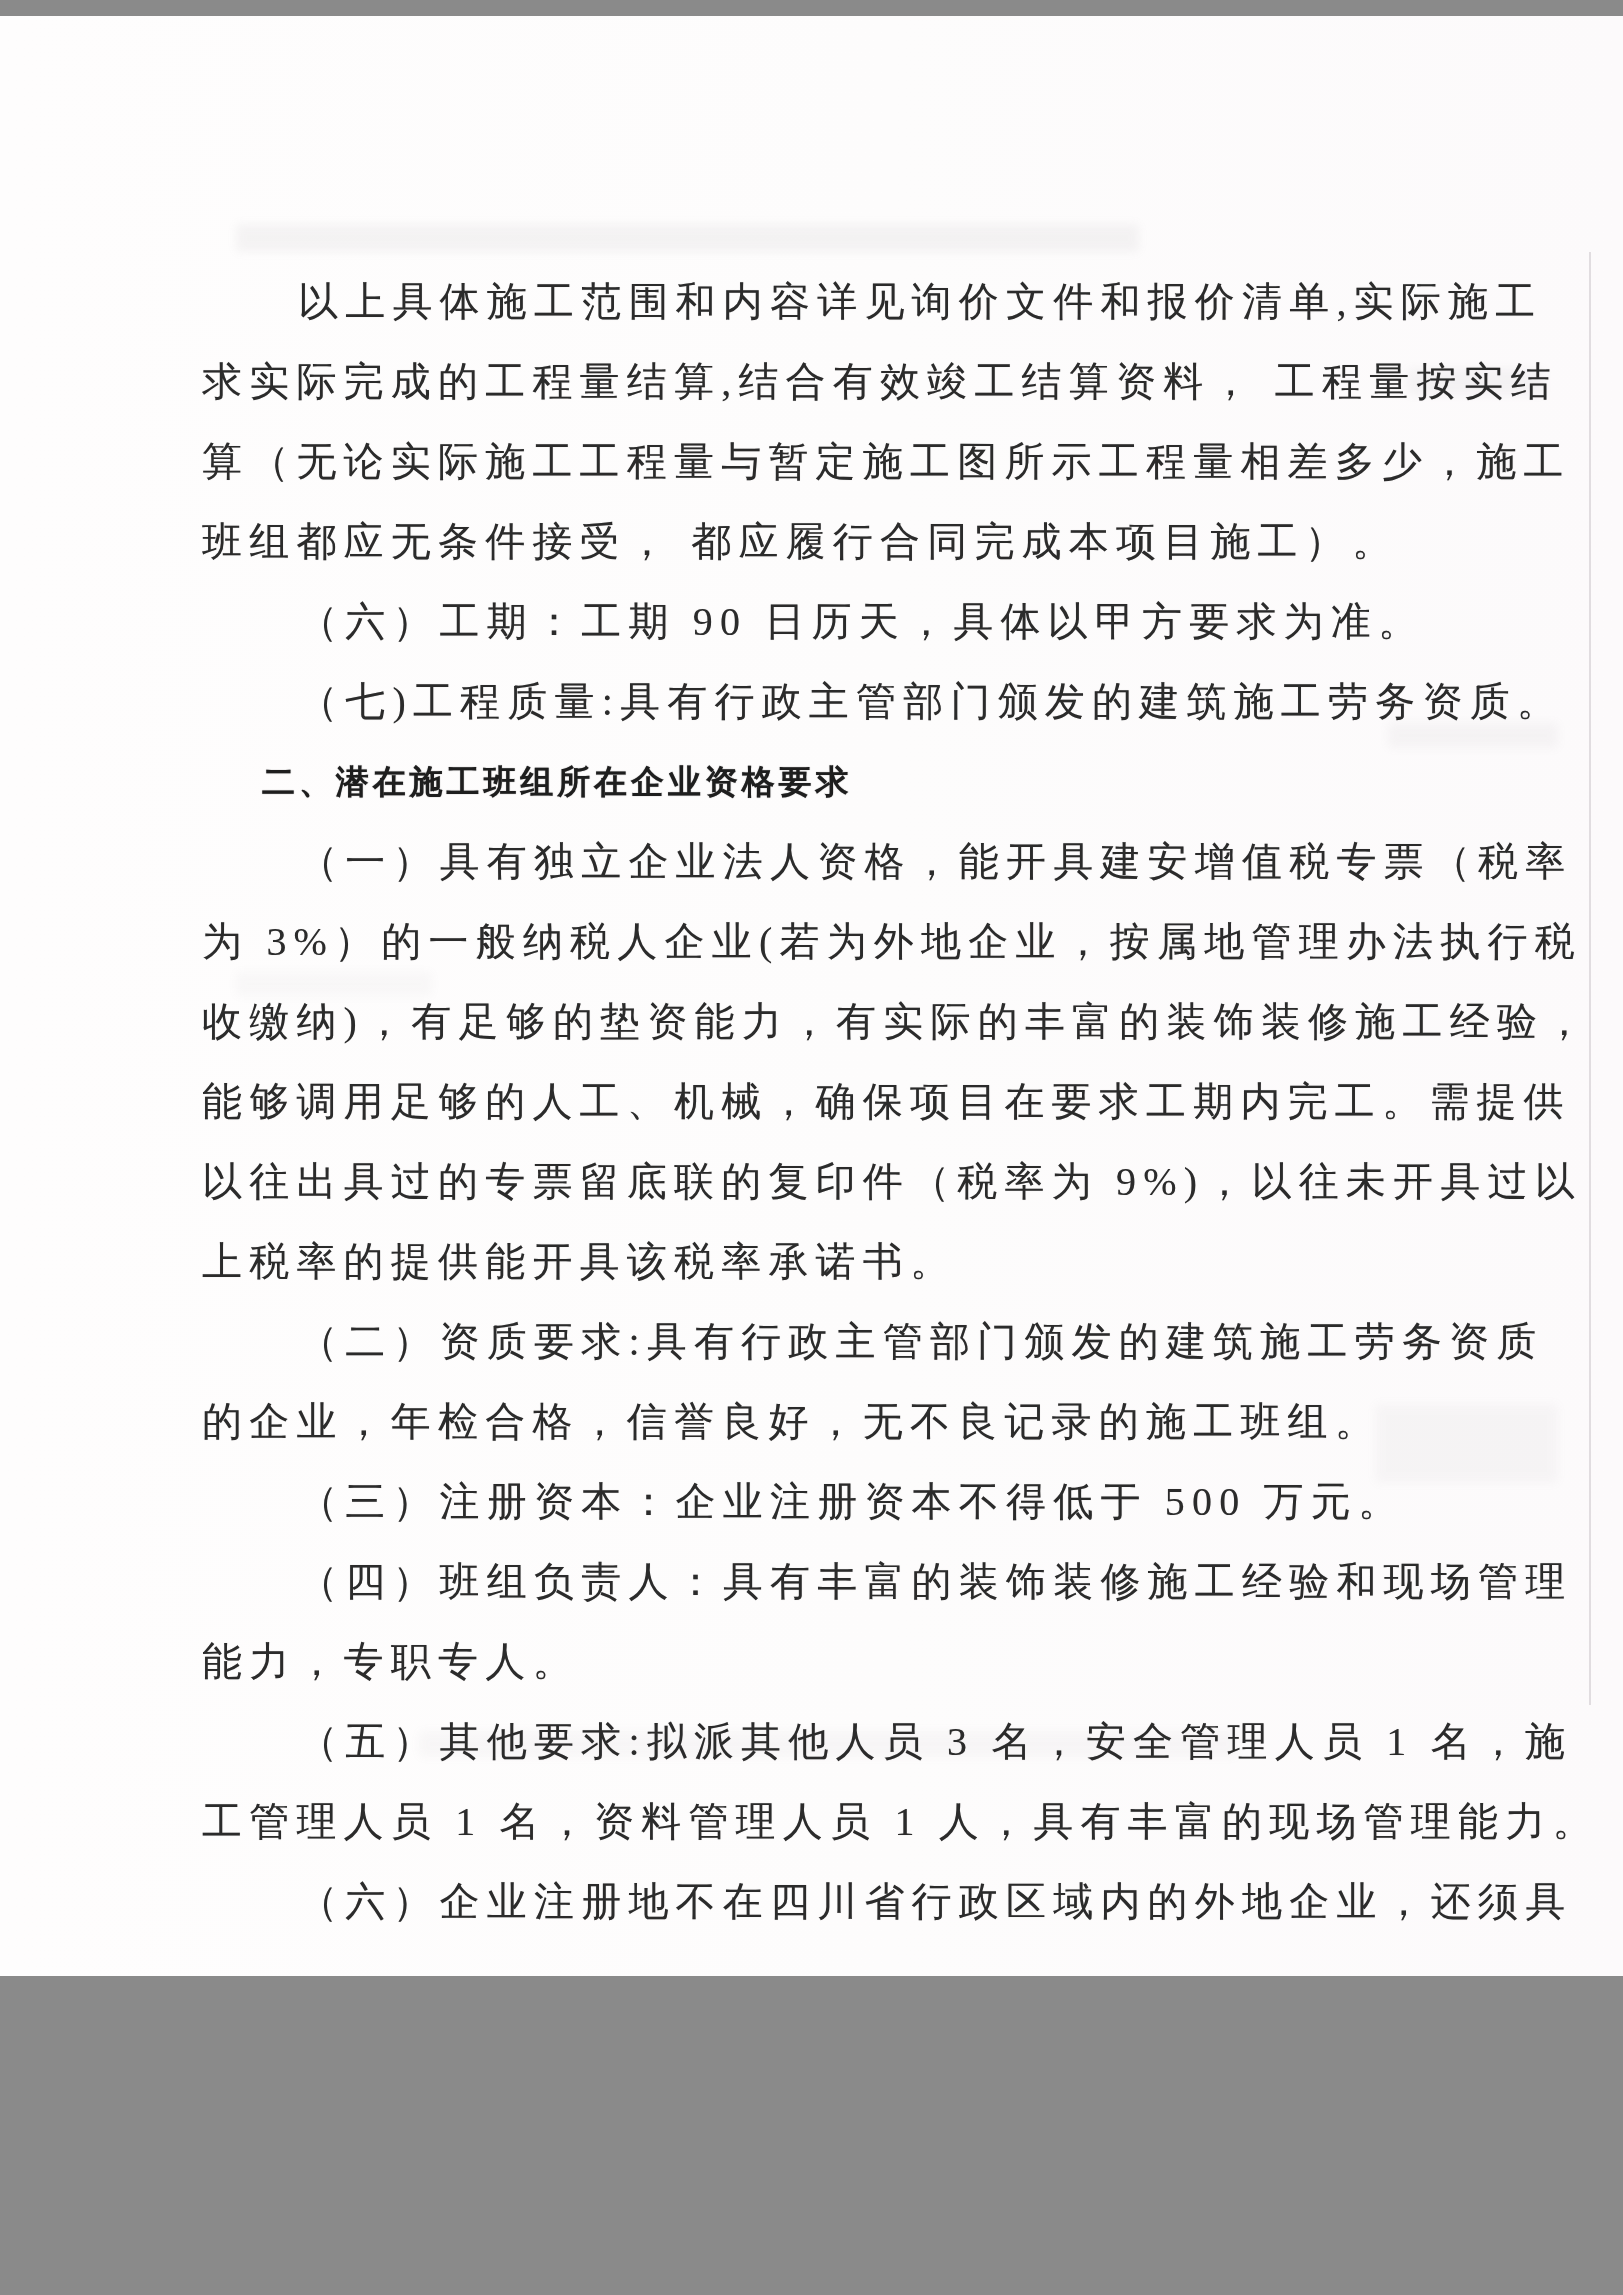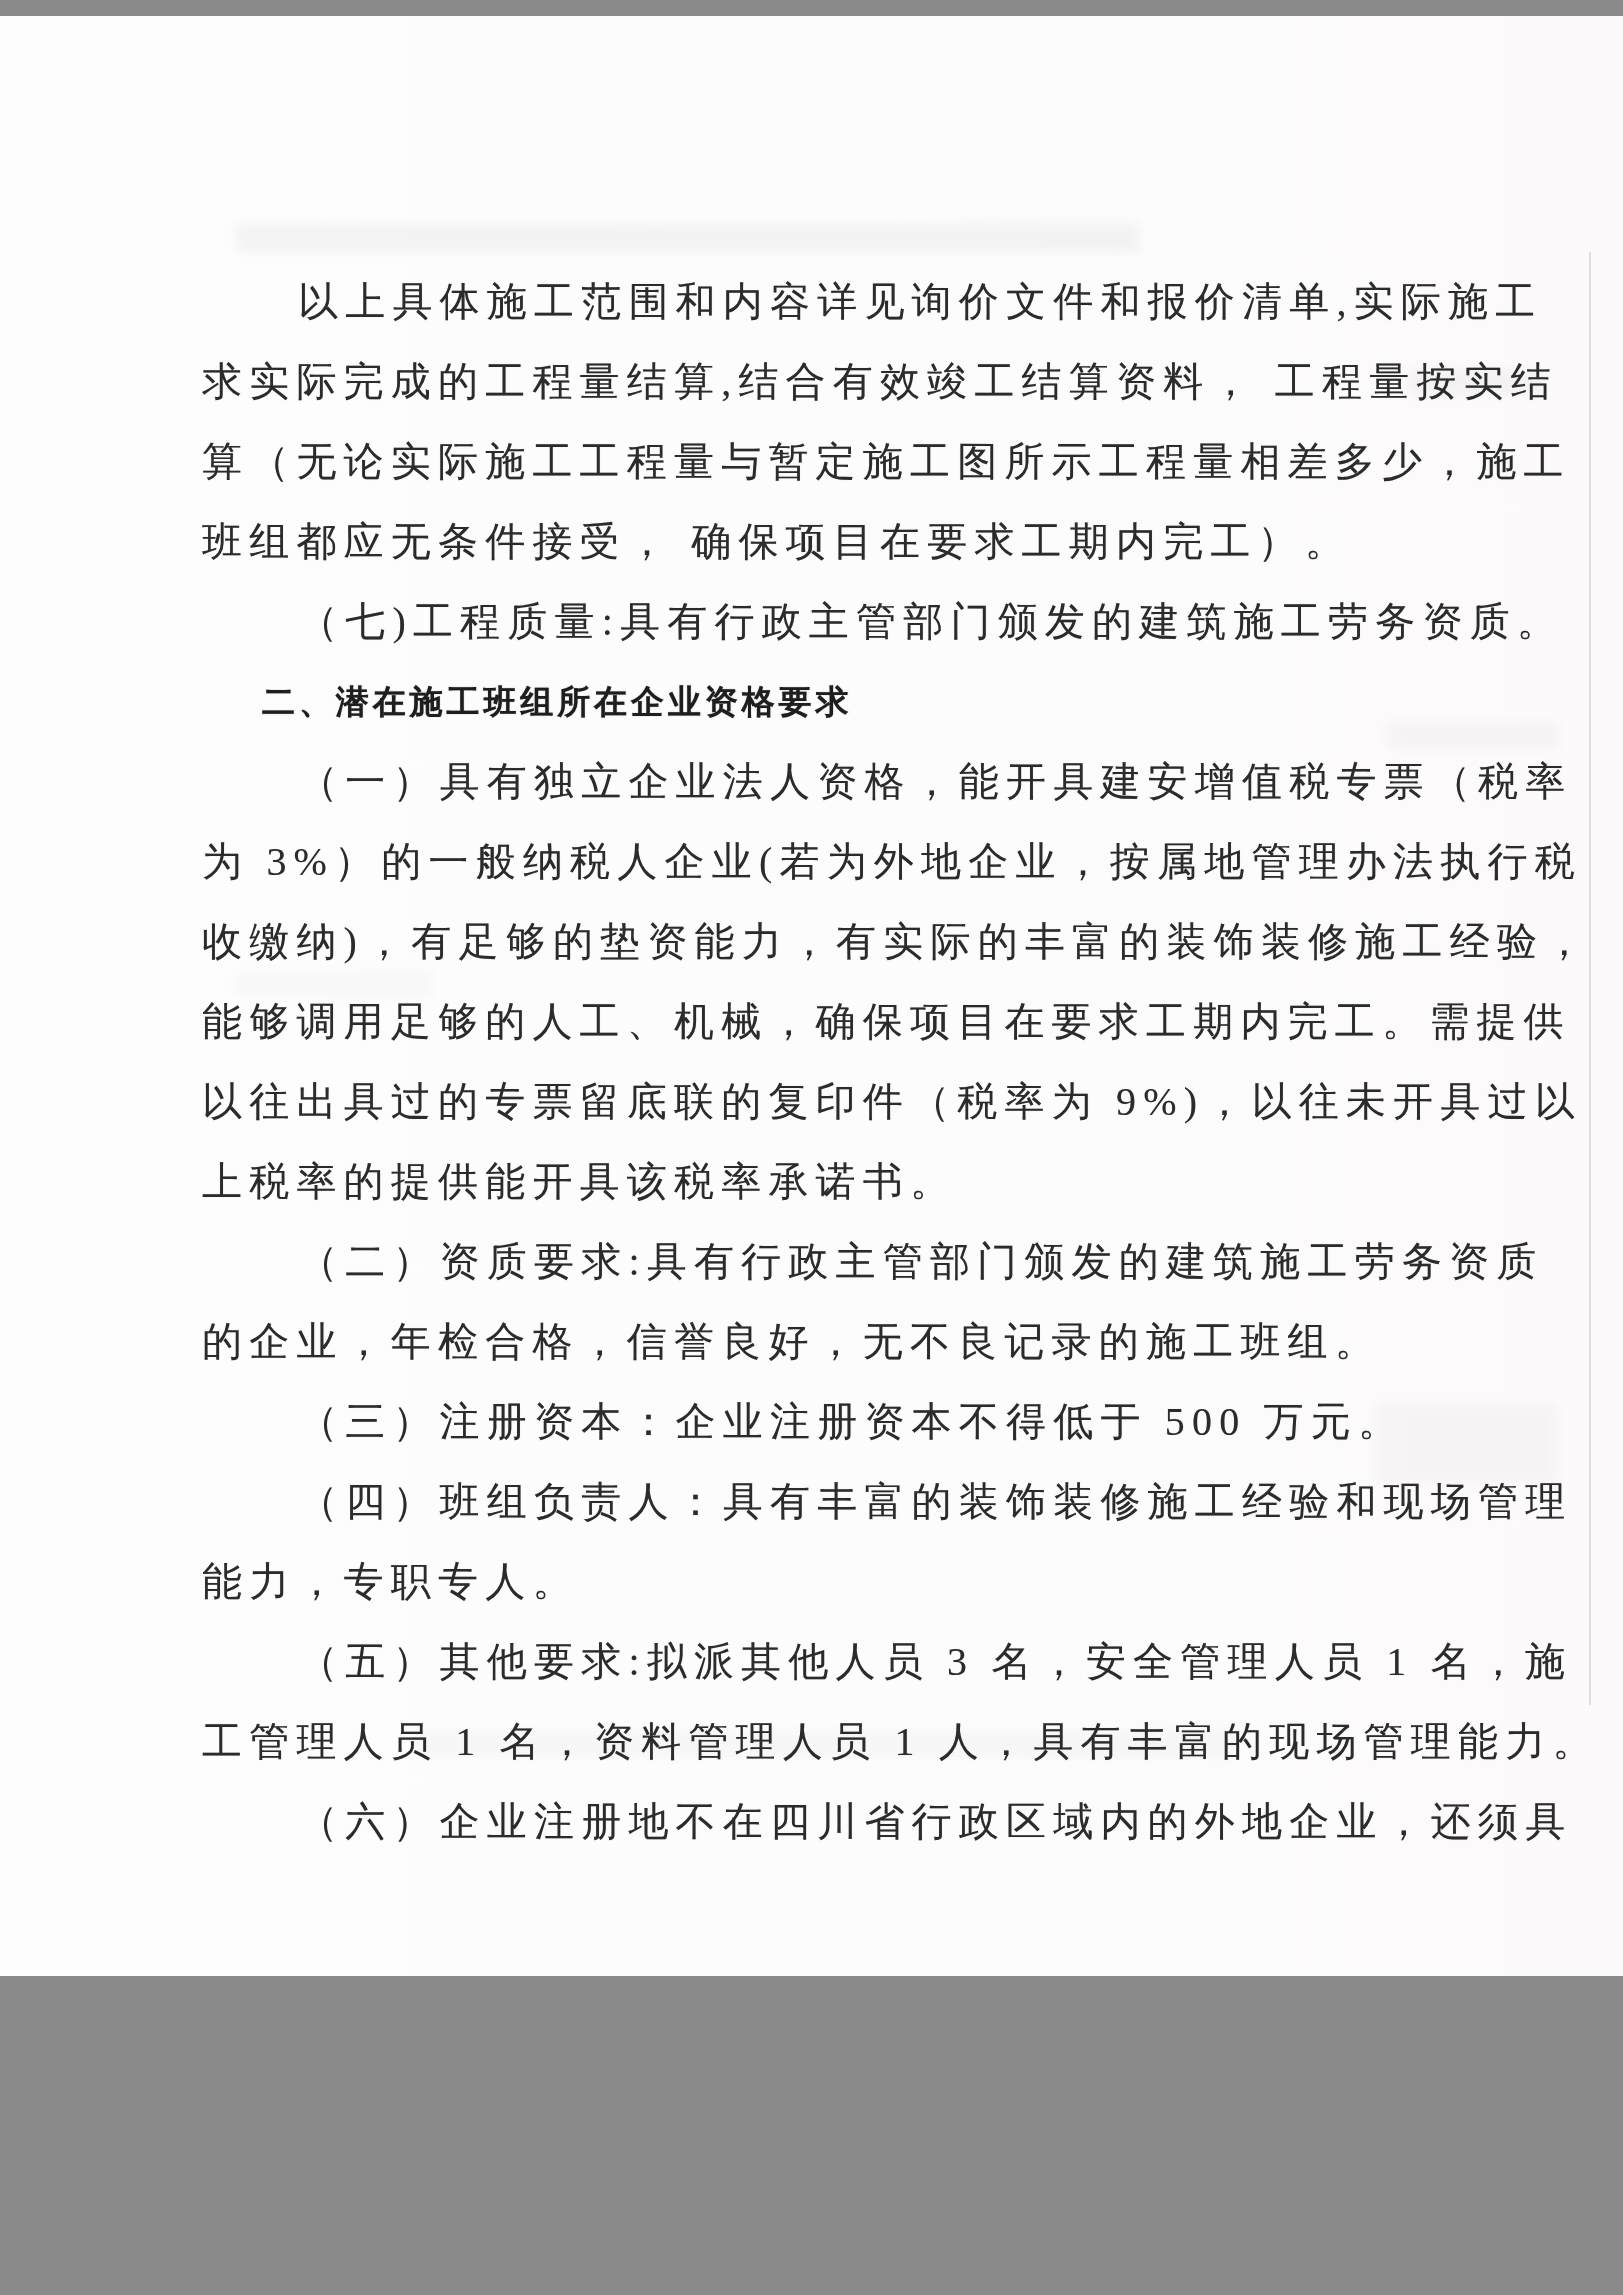--- a/index.html
+++ b/index.html
@@ -99,21 +99,22 @@
   <div class="ghost g3"></div>
   <div class="ghost g4"></div>
   <div class="ghost g5"></div>
   <div class="ghost g6"></div>
   <div class="scan-streak"></div>
 
   <div class="text-block">
     <div class="doc-line indent">以上具体施工范围和内容详见询价文件和报价清单,实际施工</div>
     <div class="doc-line">求实际完成的工程量结算,结合有效竣工结算资料， 工程量按实结</div>
     <div class="doc-line">算（无论实际施工工程量与暂定施工图所示工程量相差多少，施工</div>
-    <div class="doc-line">班组都应无条件接受， 确保项目在要求工期内完工）。</div>
+    <div class="doc-line">班组都应无条件接受， 都应履行合同完成本项目施工）。</div>
+    <div class="doc-line indent">（六）工期：工期 90 日历天，具体以甲方要求为准。</div>
     <div class="doc-line indent">（七)工程质量:具有行政主管部门颁发的建筑施工劳务资质。</div>
     <div class="doc-line heading">二、潜在施工班组所在企业资格要求</div>
     <div class="doc-line indent">（一）具有独立企业法人资格，能开具建安增值税专票（税率</div>
     <div class="doc-line">为 3%）的一般纳税人企业(若为外地企业，按属地管理办法执行税</div>
     <div class="doc-line">收缴纳)，有足够的垫资能力，有实际的丰富的装饰装修施工经验，</div>
     <div class="doc-line">能够调用足够的人工、机械，确保项目在要求工期内完工。需提供</div>
     <div class="doc-line">以往出具过的专票留底联的复印件（税率为 9%)，以往未开具过以</div>
     <div class="doc-line">上税率的提供能开具该税率承诺书。</div>
     <div class="doc-line indent">（二）资质要求:具有行政主管部门颁发的建筑施工劳务资质</div>
     <div class="doc-line">的企业，年检合格，信誉良好，无不良记录的施工班组。</div>

